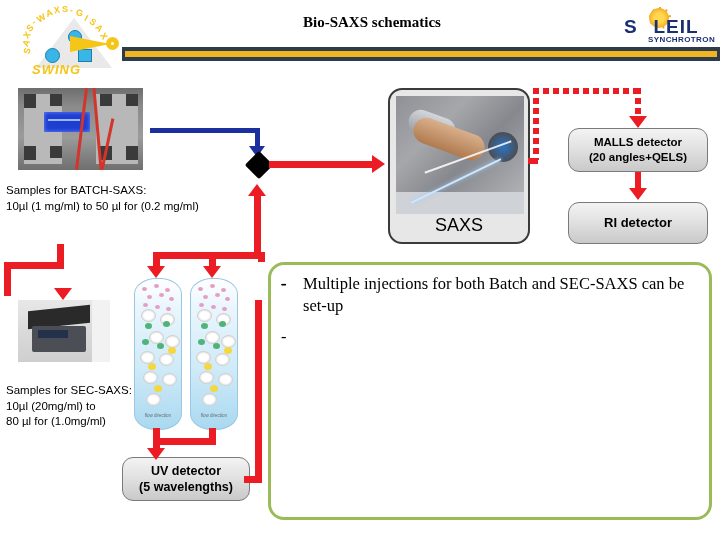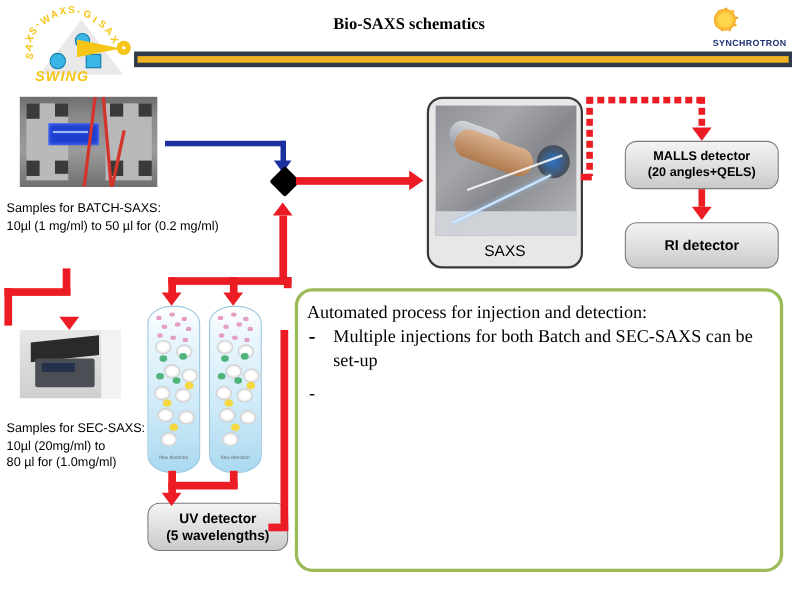--- a/index.html
+++ b/index.html
@@ -113,34 +113,34 @@
     position:absolute;left:26px;top:60px;width:92px;height:2px;background:#ffffff;
     transform:rotate(-20deg);opacity:.85;
   }
   #saxs-photo .flange{
     position:absolute;left:92px;top:36px;width:30px;height:30px;border-radius:50%;
     background:radial-gradient(circle,#2f6fb5 10%,#4a4d55 70%);
   }
   #saxs-photo .strip{position:absolute;left:0;top:96px;width:128px;height:22px;background:#cfd2d6;}
   #saxs-label{
     position:absolute;left:0;bottom:6px;width:100%;text-align:center;
-    font-size:14px;color:#000;
+    font-size:18px;color:#000;
   }
 
   
   .detbox{
     border:1px solid #7a7a7a;border-radius:11px;
     background:linear-gradient(180deg,#f3f3f3 0%,#e2e2e2 45%,#c9c9c9 100%);
     box-sizing:border-box;display:flex;flex-direction:column;
     align-items:center;justify-content:center;
     font-weight:bold;color:#000;text-align:center;line-height:1.28;
   }
   #malls-box{left:568px;top:128px;width:140px;height:44px;font-size:11.5px;}
   #ri-box{left:568px;top:202px;width:140px;height:42px;font-size:13px;}
-  #uv-box{left:122px;top:457px;width:128px;height:44px;font-size:12.5px;margin-left:12px;}
+  #uv-box{left:122px;top:457px;width:128px;height:44px;font-size:12.5px;}
 
   
   #info-box{
     left:268px;top:262px;width:444px;height:258px;
     border:3px solid #9bbb59;border-radius:16px;background:#ffffff;
     box-sizing:border-box;padding:8px 10px 8px 8px;
     font-family:"Liberation Serif", serif;color:#000;
   }
   #info-box .hd{font-size:16.5px;line-height:1.32;}
   #info-box ul{list-style:none;margin:0;padding:0;}
@@ -231,20 +231,21 @@
   <div class="ray" style="transform:rotate(0deg)"></div>
   <div class="ray" style="transform:rotate(40deg)"></div>
   <div class="ray" style="transform:rotate(80deg)"></div>
   <div class="ray" style="transform:rotate(120deg)"></div>
   <div class="ray" style="transform:rotate(160deg)"></div>
   <div class="ray" style="transform:rotate(200deg)"></div>
   <div class="ray" style="transform:rotate(240deg)"></div>
   <div class="ray" style="transform:rotate(280deg)"></div>
   <div class="ray" style="transform:rotate(320deg)"></div>
   <div class="sun"></div>
+  <div class="word">S<span class="o">O</span>LEIL</div>
   <div class="sub">SYNCHROTRON</div>
 </div>
 
 <div class="abs photo" id="photo-injector">
   <div class="panelL"></div>
     <div class="panelR"></div>
   <div class="dk" style="left:6px;top:6px;width:12px;height:14px;"></div>
   <div class="dk" style="left:32px;top:6px;width:12px;height:12px;"></div>
   <div class="dk" style="left:6px;top:58px;width:12px;height:14px;"></div>
   <div class="dk" style="left:32px;top:58px;width:12px;height:12px;"></div>
@@ -390,21 +391,20 @@
 
 <div class="abs ln red" style="left:153px;top:428px;width:7px;height:24px;"></div>
 <div class="abs ln red" style="left:209px;top:428px;width:7px;height:16px;"></div>
 <div class="abs ln red" style="left:153px;top:438px;width:63px;height:7px;"></div>
 <div class="abs arrow ar-red-d" style="left:147px;top:448px;"></div>
 
 <div class="abs ln red" style="left:244px;top:476px;width:18px;height:7px;"></div>
 <div class="abs ln red" style="left:255px;top:300px;width:7px;height:182px;"></div>
 
 <div class="abs" id="info-box">
-  <div class="hd">Automated process for injection and detection:</div>
   <ul>
     <li><span class="dash">-</span></li>
     <li><span class="dash">-</span></li>
     <li><span class="dash">-</span><span>Multiple injections for both Batch and SEC-SAXS can be set-up</span></li>
   </ul>
   <div class="gap"></div>
   <ul>
     <li style="padding-left:30px"><span class="dash">-</span></li>
   </ul>
 </div>

